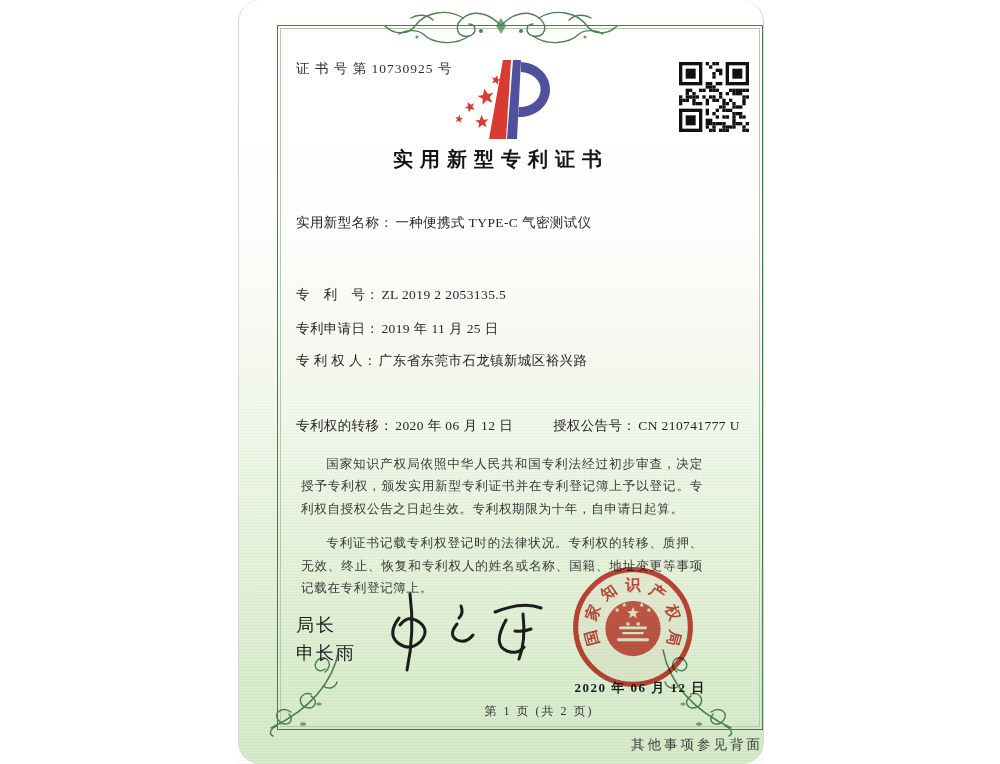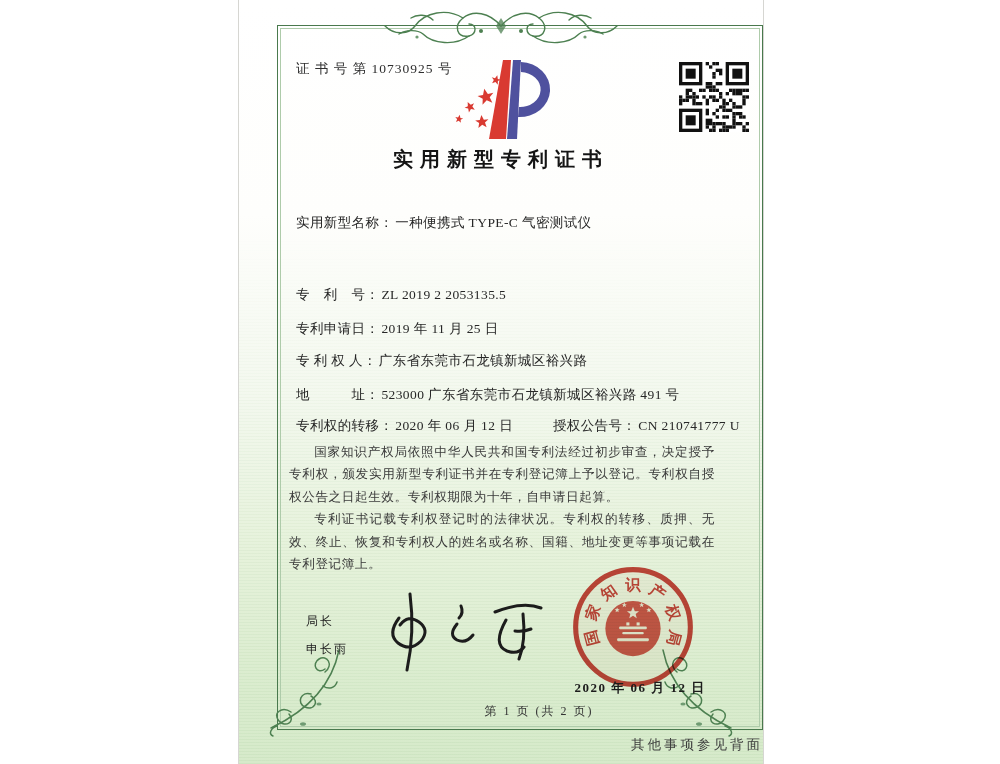--- a/index.html
+++ b/index.html
@@ -2,38 +2,38 @@
 <html><head>
 <meta charset="utf-8">
 <style>
   html,body{margin:0;padding:0;background:#ffffff;}
   #stage{position:relative;width:1000px;height:764px;background:#ffffff;overflow:hidden;
          font-family:"Liberation Serif","DejaVu Serif",serif;}
   .abs{position:absolute;}
   
   #paper{left:238px;top:0;width:524px;height:764px;
          background:linear-gradient(180deg,#ffffff 0%,#fefefc 28%,#f3f8ee 52%,#e6f2db 72%,#daecce 90%,#d6eaca 100%);
-         border-left:1px solid #d6d6d2;border-right:1px solid #d6d6d2;}
+         border-left:1px solid #d6d6d2;border-right:1px solid #d6d6d2;border-radius:22px;}
   #guilloche{left:0;top:0;width:100%;height:100%;
          background:repeating-linear-gradient(0deg,rgba(110,165,100,0.07) 0 1px,transparent 1px 3px);
          -webkit-mask-image:linear-gradient(180deg,transparent 0%,transparent 30%,rgba(0,0,0,.65) 60%,#000 100%);
          mask-image:linear-gradient(180deg,transparent 0%,transparent 30%,rgba(0,0,0,.65) 60%,#000 100%);}
   
   #frame{left:38px;top:25px;width:484px;height:703px;border:1.6px solid #49794d;}
   #frame-inner{position:absolute;left:2px;top:2px;right:2px;bottom:2px;border:1px solid #aecbaa;}
   .cert-no{left:57px;top:60px;font-size:13.5px;color:#2e2e2e;letter-spacing:1px;}
   .title{left:0;top:146px;width:100%;text-align:center;font-size:20px;font-weight:600;
          letter-spacing:7px;color:#141414;}
   .row{left:57px;width:420px;font-size:13.5px;color:#272727;letter-spacing:0.4px;white-space:nowrap;}
   .row .lbl{margin-right:2px;}
   .row .second{margin-left:36px;}
   .bodytext{left:50px;top:441px;width:426px;font-size:12.6px;line-height:1.78;color:#3a3a3a;
             text-align:justify;letter-spacing:0.6px;}
-  .bodytext p{margin:0;text-indent:2em;}
-  .director{left:67px;font-size:12px;color:#222;letter-spacing:2px;}
+  .bodytext p{margin:12px;text-indent:2em;}
+  .director{left:57px;font-size:18px;color:#222;letter-spacing:2px;}
   .page-note{left:0;top:703px;width:100%;text-align:center;font-size:12px;color:#333;letter-spacing:2px;margin-left:38px;}
   .back-note{left:0;top:736px;width:100%;text-align:right;font-size:13.5px;color:#3c3c3c;letter-spacing:3px;}
   .seal-wrap{left:330px;top:563px;width:128px;height:128px;opacity:.9;mix-blend-mode:multiply;}
   .seal-date{left:326px;top:679px;width:150px;text-align:center;font-size:13px;color:#1c1c1c;
              font-weight:600;letter-spacing:1.5px;}
   .seal-char-text{font-size:15px;font-weight:700;fill:#c9342a;font-family:"Liberation Serif","DejaVu Serif",serif;}
   .flourish{pointer-events:none;}
 </style>
 </head>
 <body>
@@ -251,23 +251,20 @@
     </div>
     <div class="abs row" style="top:286px">
       <span class="lbl">专　利　号：</span><span>ZL 2019 2 2053135.5</span>
     </div>
     <div class="abs row" style="top:320px">
       <span class="lbl">专利申请日：</span><span>2019 年 11 月 25 日</span>
     </div>
     <div class="abs row" style="top:352px">
       <span class="lbl">专 利 权 人：</span><span>广东省东莞市石龙镇新城区裕兴路</span>
     </div>
-    <div class="abs row" style="top:386px">
-      <span class="lbl">地　　　址：</span><span>523000 广东省东莞市石龙镇新城区裕兴路 491 号</span>
-    </div>
     <div class="abs row" style="top:417px">
       <span class="lbl">专利权的转移：</span><span>2020 年 06 月 12 日</span>
       <span class="lbl second">授权公告号：</span><span>CN 210741777 U</span>
     </div>
 
     <div class="abs bodytext">
       <p>国家知识产权局依照中华人民共和国专利法经过初步审查，决定授予专利权，颁发实用新型专利证书并在专利登记簿上予以登记。专利权自授权公告之日起生效。专利权期限为十年，自申请日起算。</p>
       <p>专利证书记载专利权登记时的法律状况。专利权的转移、质押、无效、终止、恢复和专利权人的姓名或名称、国籍、地址变更等事项记载在专利登记簿上。</p>
     </div>
 

